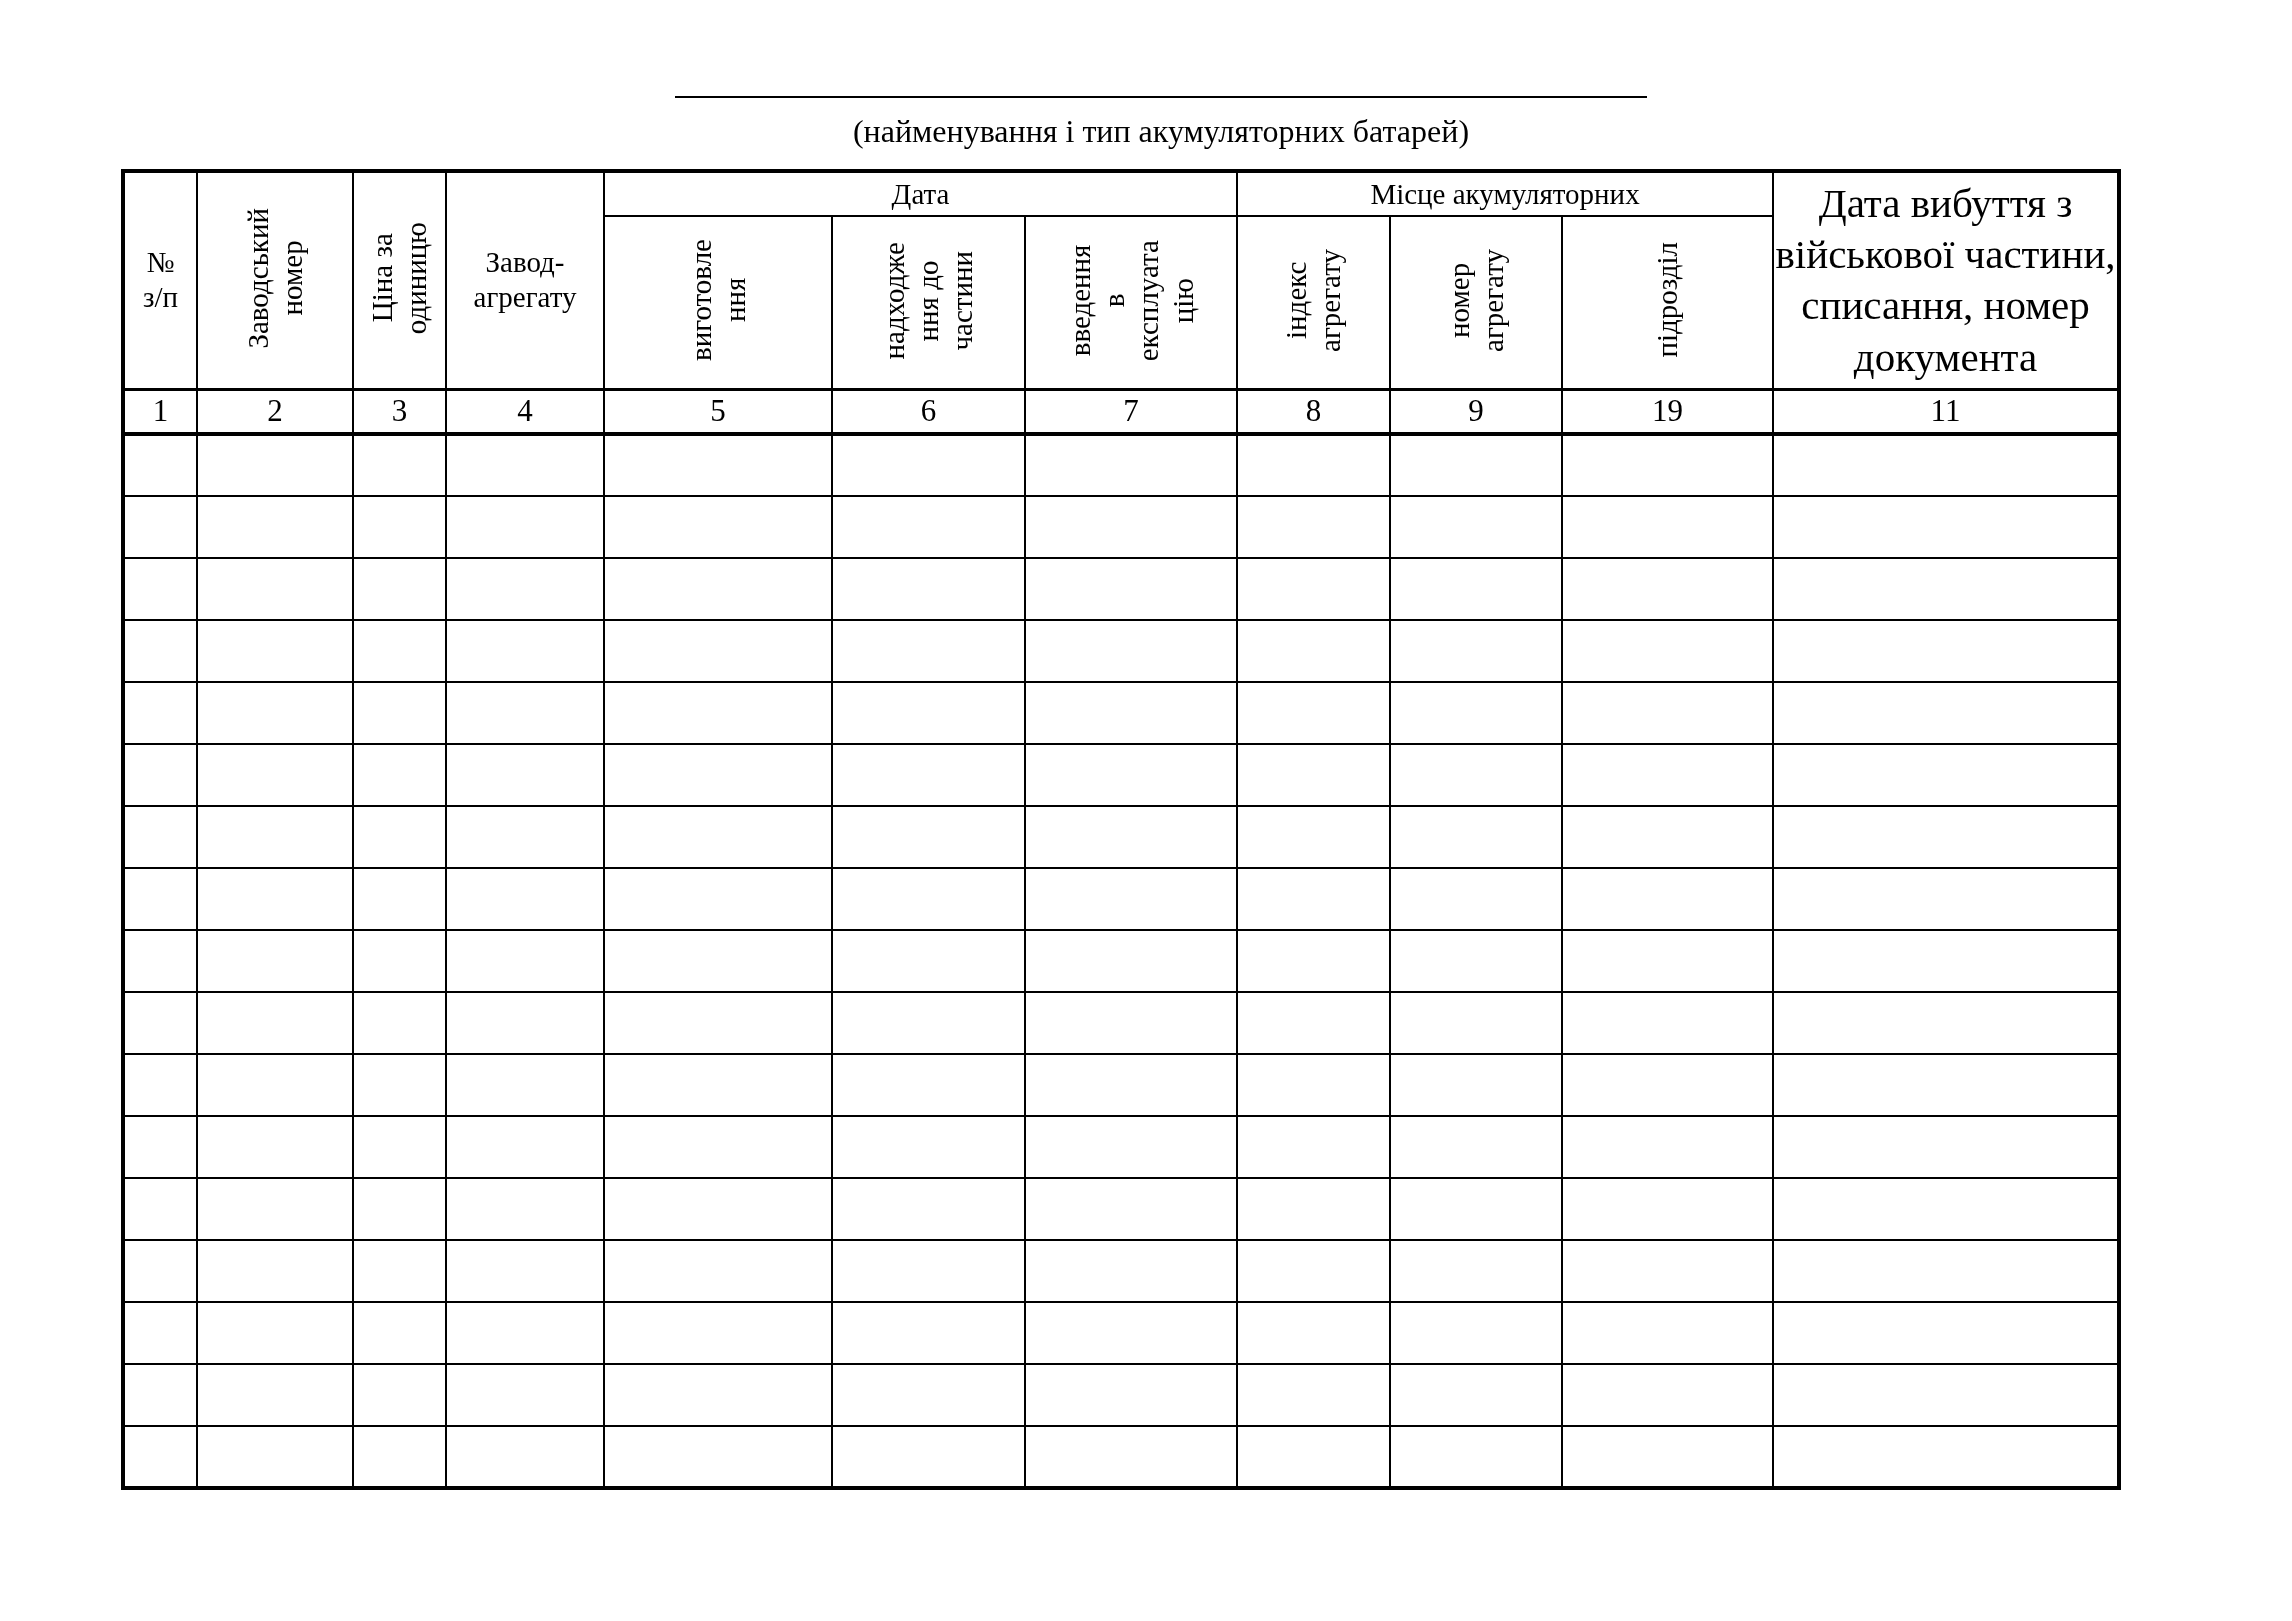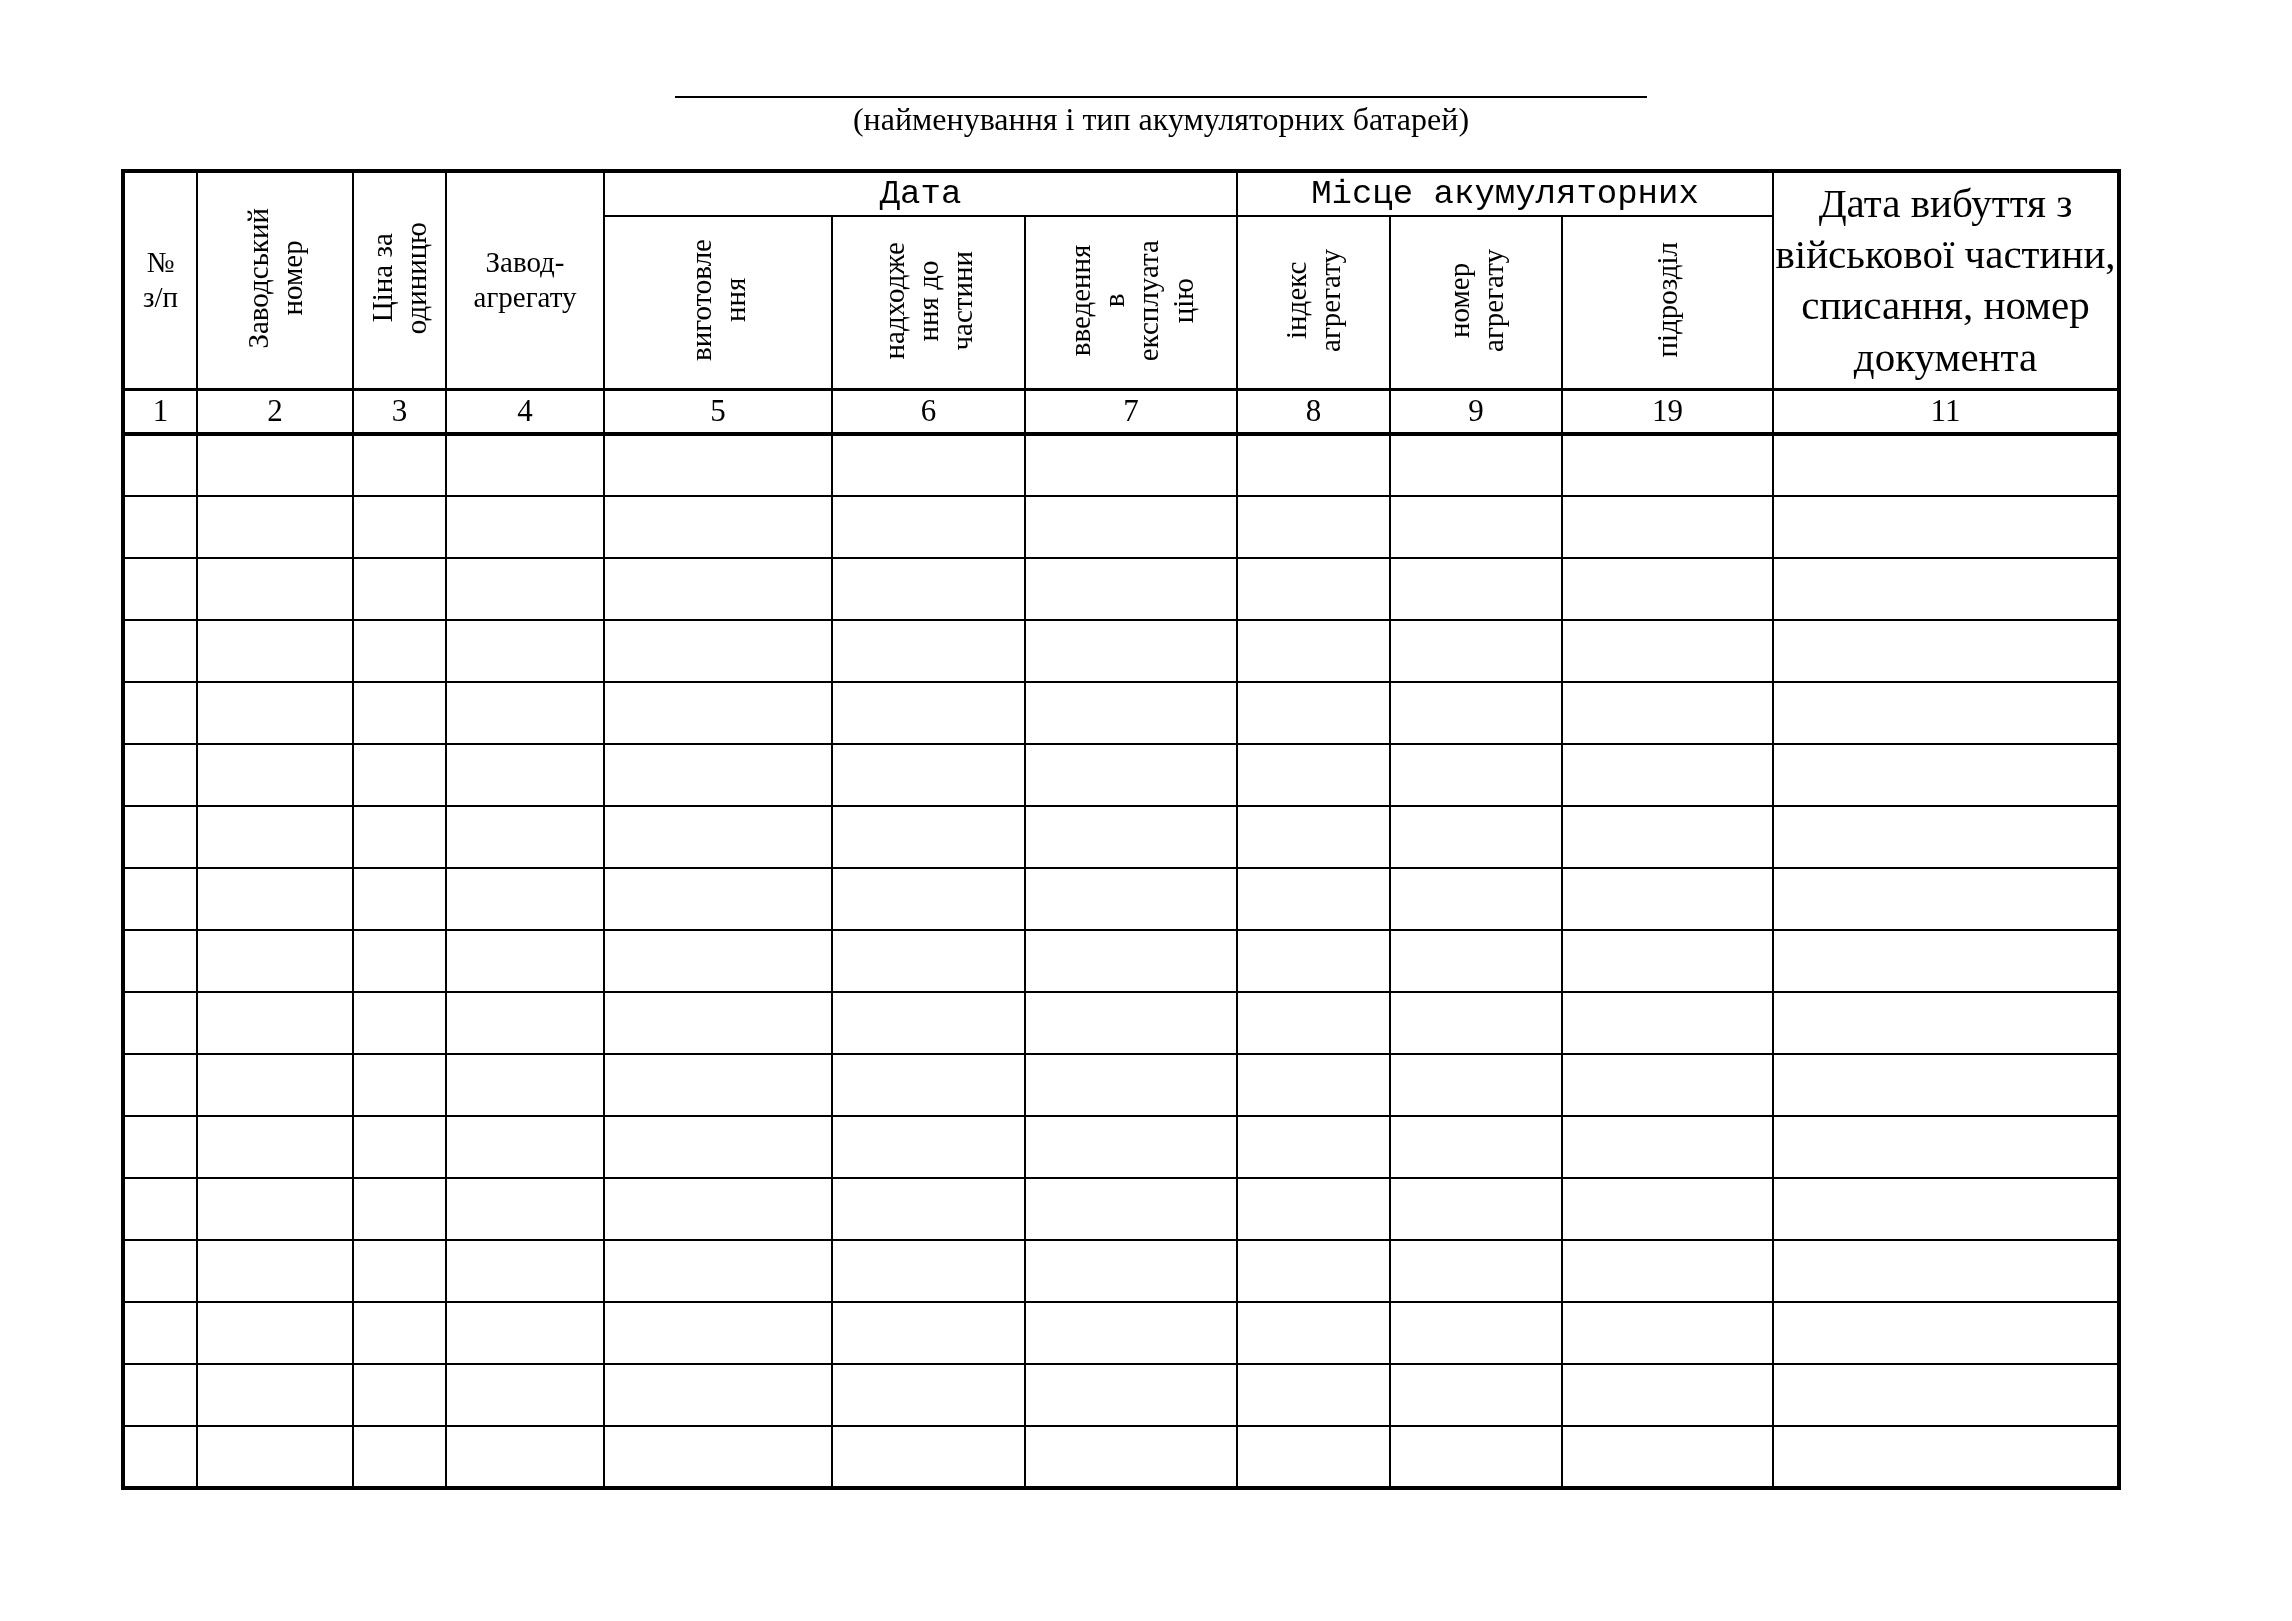--- a/index.html
+++ b/index.html
@@ -20,21 +20,21 @@
     width: 972px;
     text-align: center;
   }
   .blank-line {
     display: block;
     height: 39px;
     border-bottom: 2.9px solid #000;
   }
   .caption {
     display: block;
-    margin-top: 2px;
+    margin-top: 14px;
     font-size: 32px;
     line-height: 1.2;
     white-space: nowrap;
   }
 
   
   table.log {
     position: absolute;
     left: 121px;
     top: 169px;
@@ -50,21 +50,21 @@
     text-align: center;
     vertical-align: middle;
     padding: 0;
     overflow: hidden;
   }
   tr.group-row  { height: 45px; }
   tr.sub-row    { height: 173px; }
   tr.num-row    { height: 45px; }
   tbody.grid tr { height: 62px; }
 
-  th.gh { font-size: 34px; font-family: Liberation Mono, monospace; }
+  th.gh { font-size: 29px; }
   th.hz { font-size: 29px; white-space: pre-line; line-height: 1.2; }
   th.wide { font-size: 41px; white-space: pre-line; line-height: 1.25; }
 
   span.v {
     display: inline-block;
     writing-mode: vertical-rl;
     transform: rotate(180deg);
     white-space: pre-line;
     font-size: 29px;
     line-height: 1.18;

